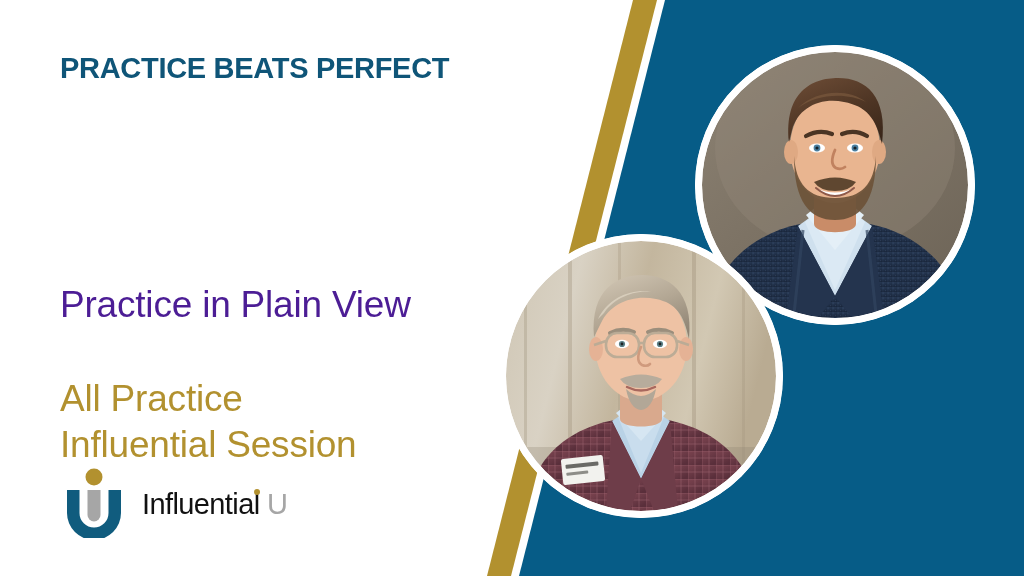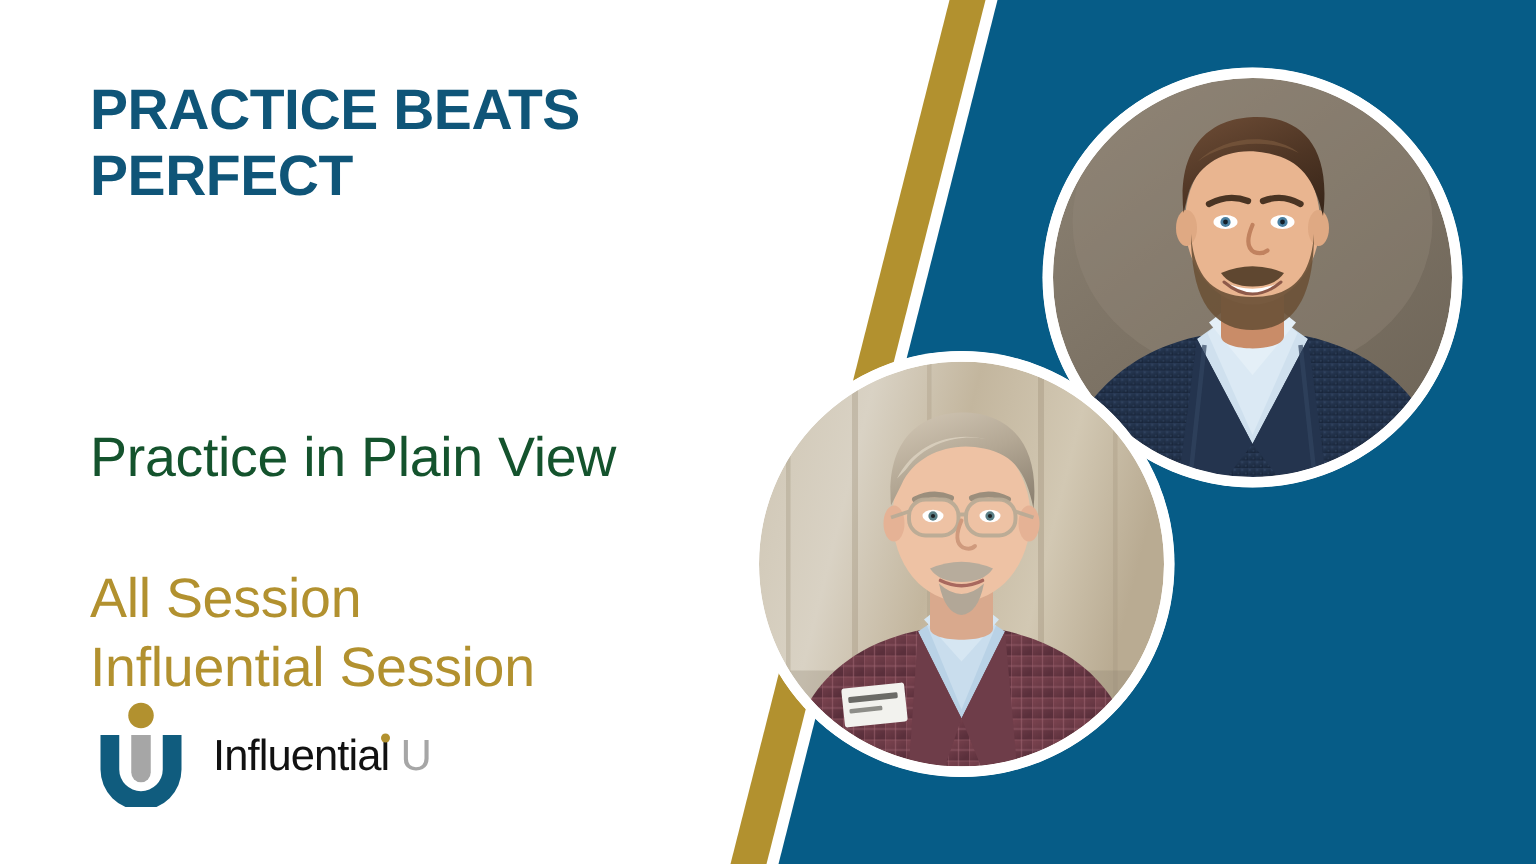--- a/index.html
+++ b/index.html
@@ -24,31 +24,31 @@
     position:absolute;
     left:60px; top:0;
     width:430px; height:576px;
   }
 
   .headline {
     position:absolute;
     left:0; top:52px;
     width:400px;
     color:#0F5578;
-    font-size:38px;
+    font-size:29px;
     font-weight:bold;
     line-height:1.16;
     letter-spacing:-0.3px;
   }
 
   .subtitle {
     position:absolute;
     left:0; top:283px;
     width:430px;
-    color:#14532d;
+    color:#4c1d95;
     font-size:37px;
     font-weight:normal;
     line-height:1.18;
     letter-spacing:-0.2px;
   }
 
   .session {
     position:absolute;
     left:0; top:376px;
     width:430px;
@@ -296,21 +296,21 @@
     <div class="ring"></div>
   </div>
 
   <div class="text-col">
 
     <h1 class="headline">PRACTICE BEATS PERFECT</h1>
 
     <div class="subtitle">Practice in Plain View</div>
 
     <div class="session">
-      <span class="line">All Session</span>
+      <span class="line">All Practice</span>
       <span class="line">Influential Session</span>
     </div>
 
     <div class="logo-lockup">
       <svg class="logo-mark" viewBox="0 0 72 72" xmlns="http://www.w3.org/2000/svg">
 
         <circle cx="36" cy="11" r="8.5" fill="#B2912F"></circle>
 
         <path d="M29.5 24 h13 v25 a6.5 6.5 0 0 1 -13 0 Z" fill="#A6A6A6"></path>
 

